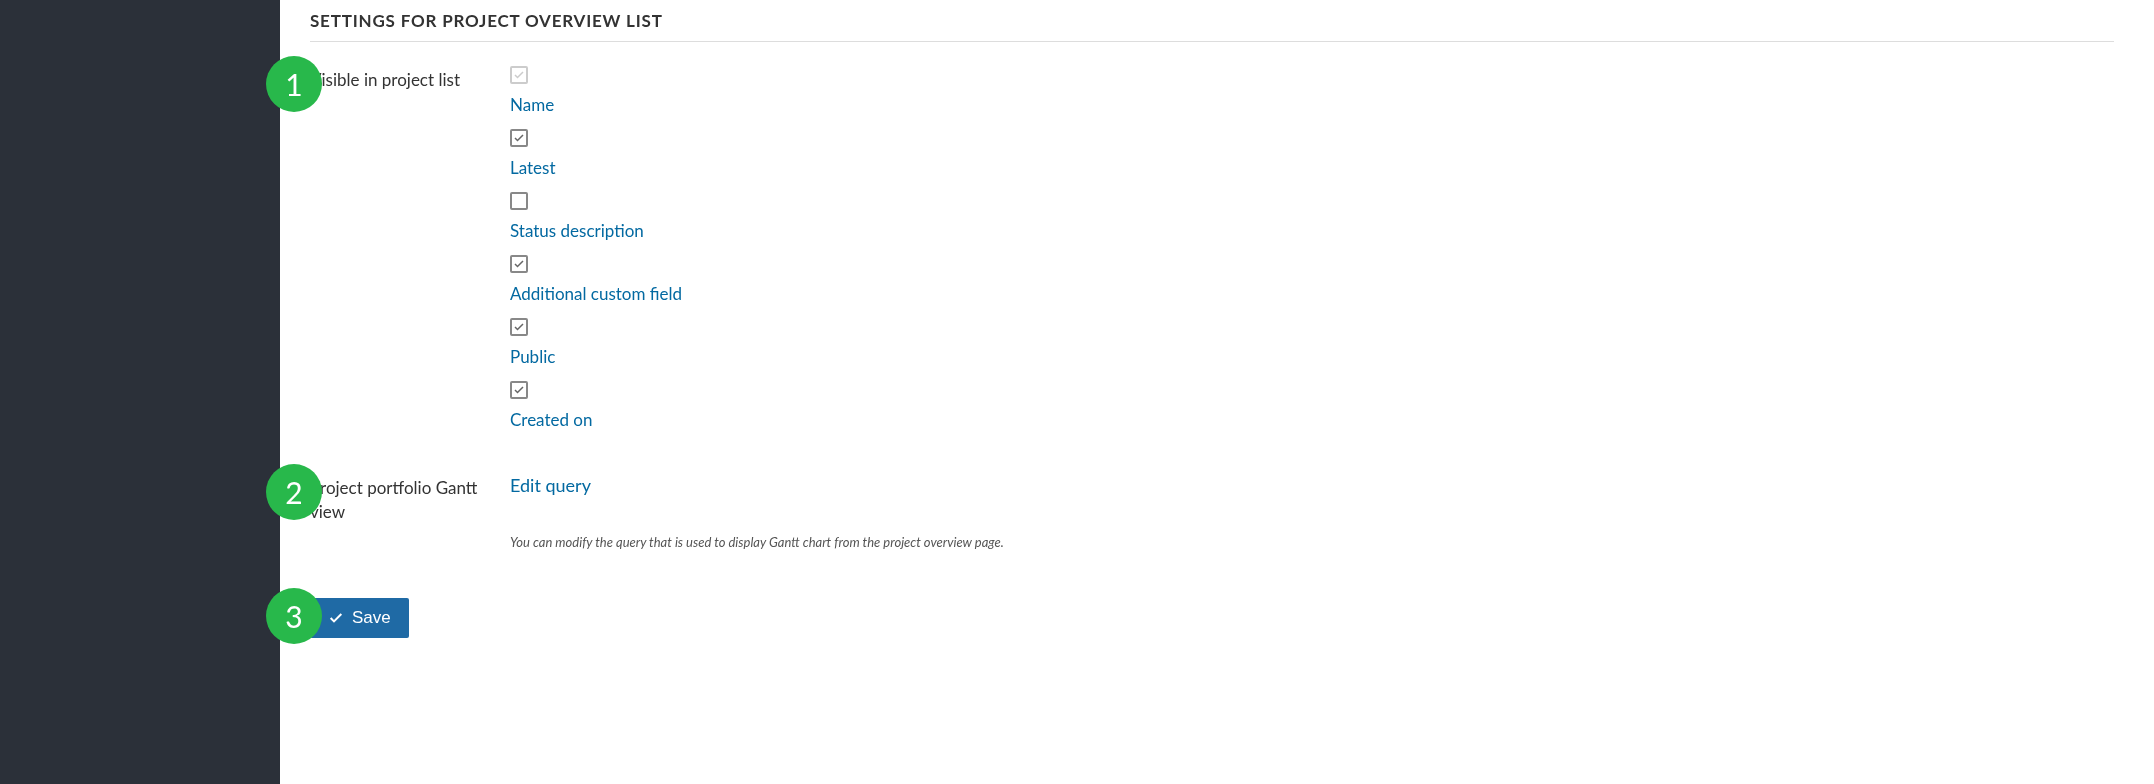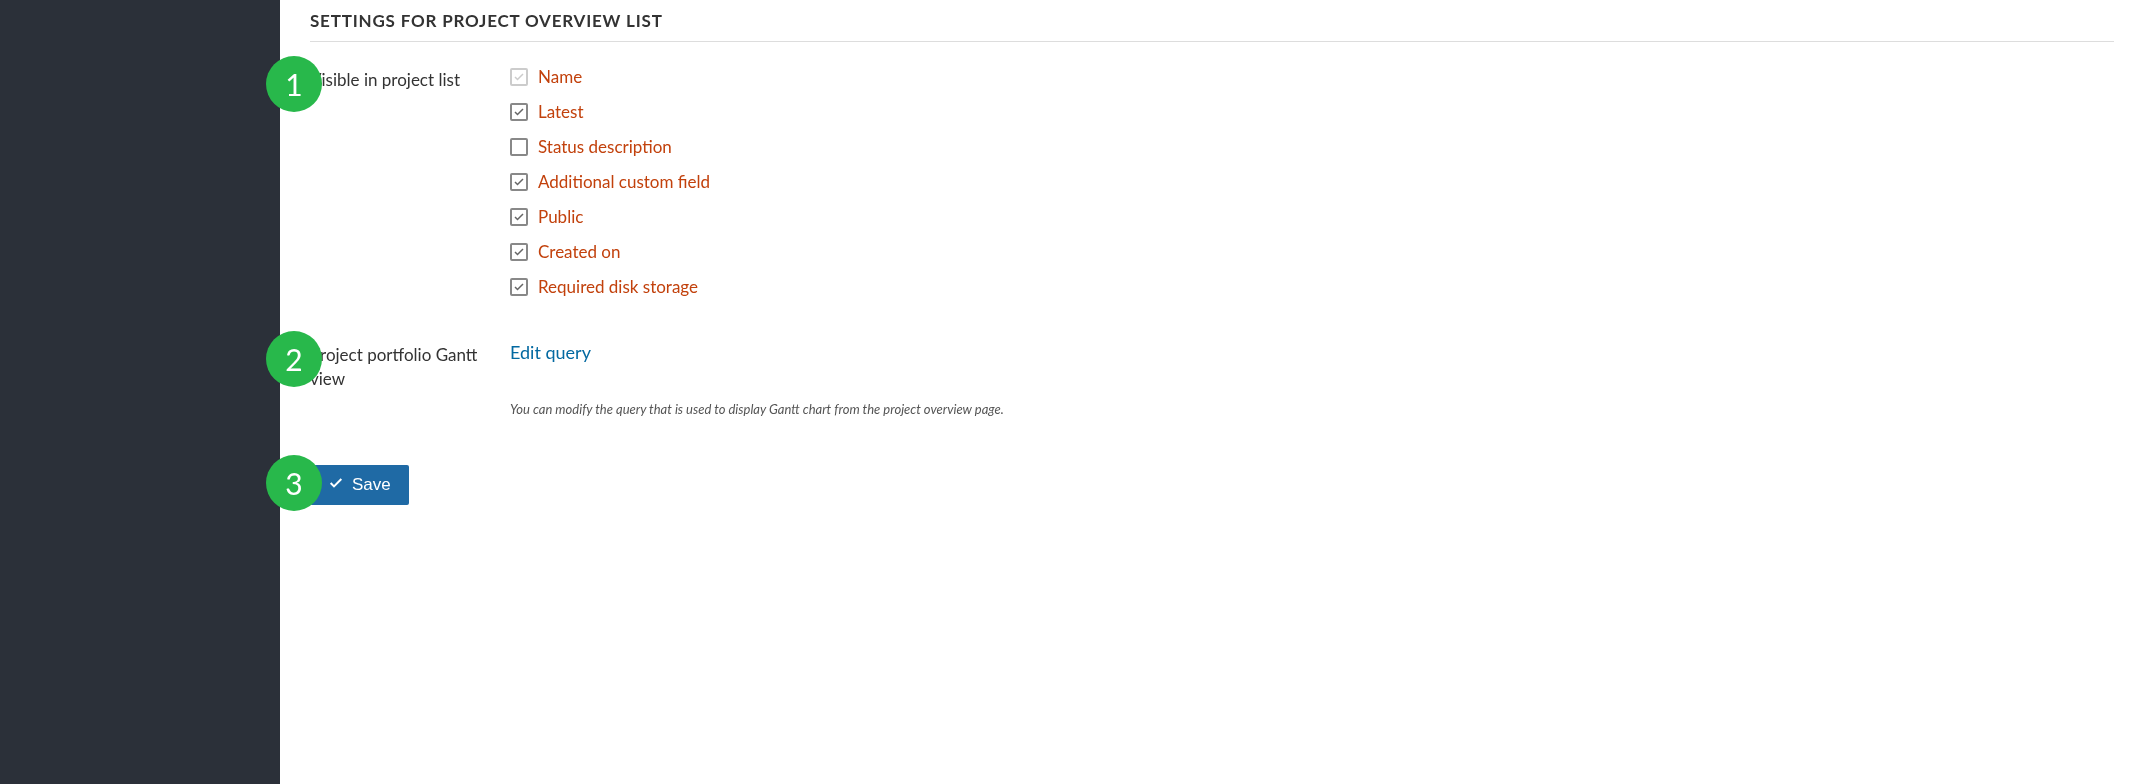--- a/index.html
+++ b/index.html
@@ -47,25 +47,25 @@
     font-size: 17px;
     line-height: 1.4;
     padding-top: 2px;
     position: relative;
   }
   .form-value-col {
     flex: 1;
   }
   .cb-row {
     display: flex;
-    align-items: center;
     gap: 10px;
     margin-bottom: 14px;
     font-size: 17px;
-    color: #c2410c;
+    color: #0369a1;
+    flex-direction: column;
   }
   .cb {
     width: 18px;
     height: 18px;
     border: 2px solid #888;
     border-radius: 2px;
     display: inline-flex;
     align-items: center;
     justify-content: center;
     background: #fff;
@@ -93,21 +93,21 @@
   .helptext {
     font-style: italic;
     color: #555;
     font-size: 13px;
     line-height: 1.6;
     max-width: 580px;
     margin-top: 22px;
   }
   .save-btn {
     display: inline-flex;
-    align-items: flex-start;
+    align-items: center;
     gap: 8px;
     background: #1f6aa5;
     color: #fff;
     border: none;
     padding: 10px 18px;
     font-size: 17px;
     cursor: pointer;
     border-radius: 2px;
   }
   .save-btn svg { width: 16px; height: 16px; }
@@ -186,28 +186,20 @@
           </span>
           <span>Public</span>
         </div>
         <div class="cb-row">
           <span class="cb checked">
             <svg viewBox="0 0 24 24">
               <path d="M4 12 L9 17 L20 6"></path>
             </svg>
           </span>
           <span>Created on</span>
-        </div>
-        <div class="cb-row">
-          <span class="cb checked">
-            <svg viewBox="0 0 24 24">
-              <path d="M4 12 L9 17 L20 6"></path>
-            </svg>
-          </span>
-          <span>Required disk storage</span>
         </div>
       </div>
   </div>
 
   <div class="form-row row2">
     <div class="form-label-col">
       <div class="num-badge">2</div>
       <span>Project portfolio Gantt view</span>
     </div>
     <div class="form-value-col">

